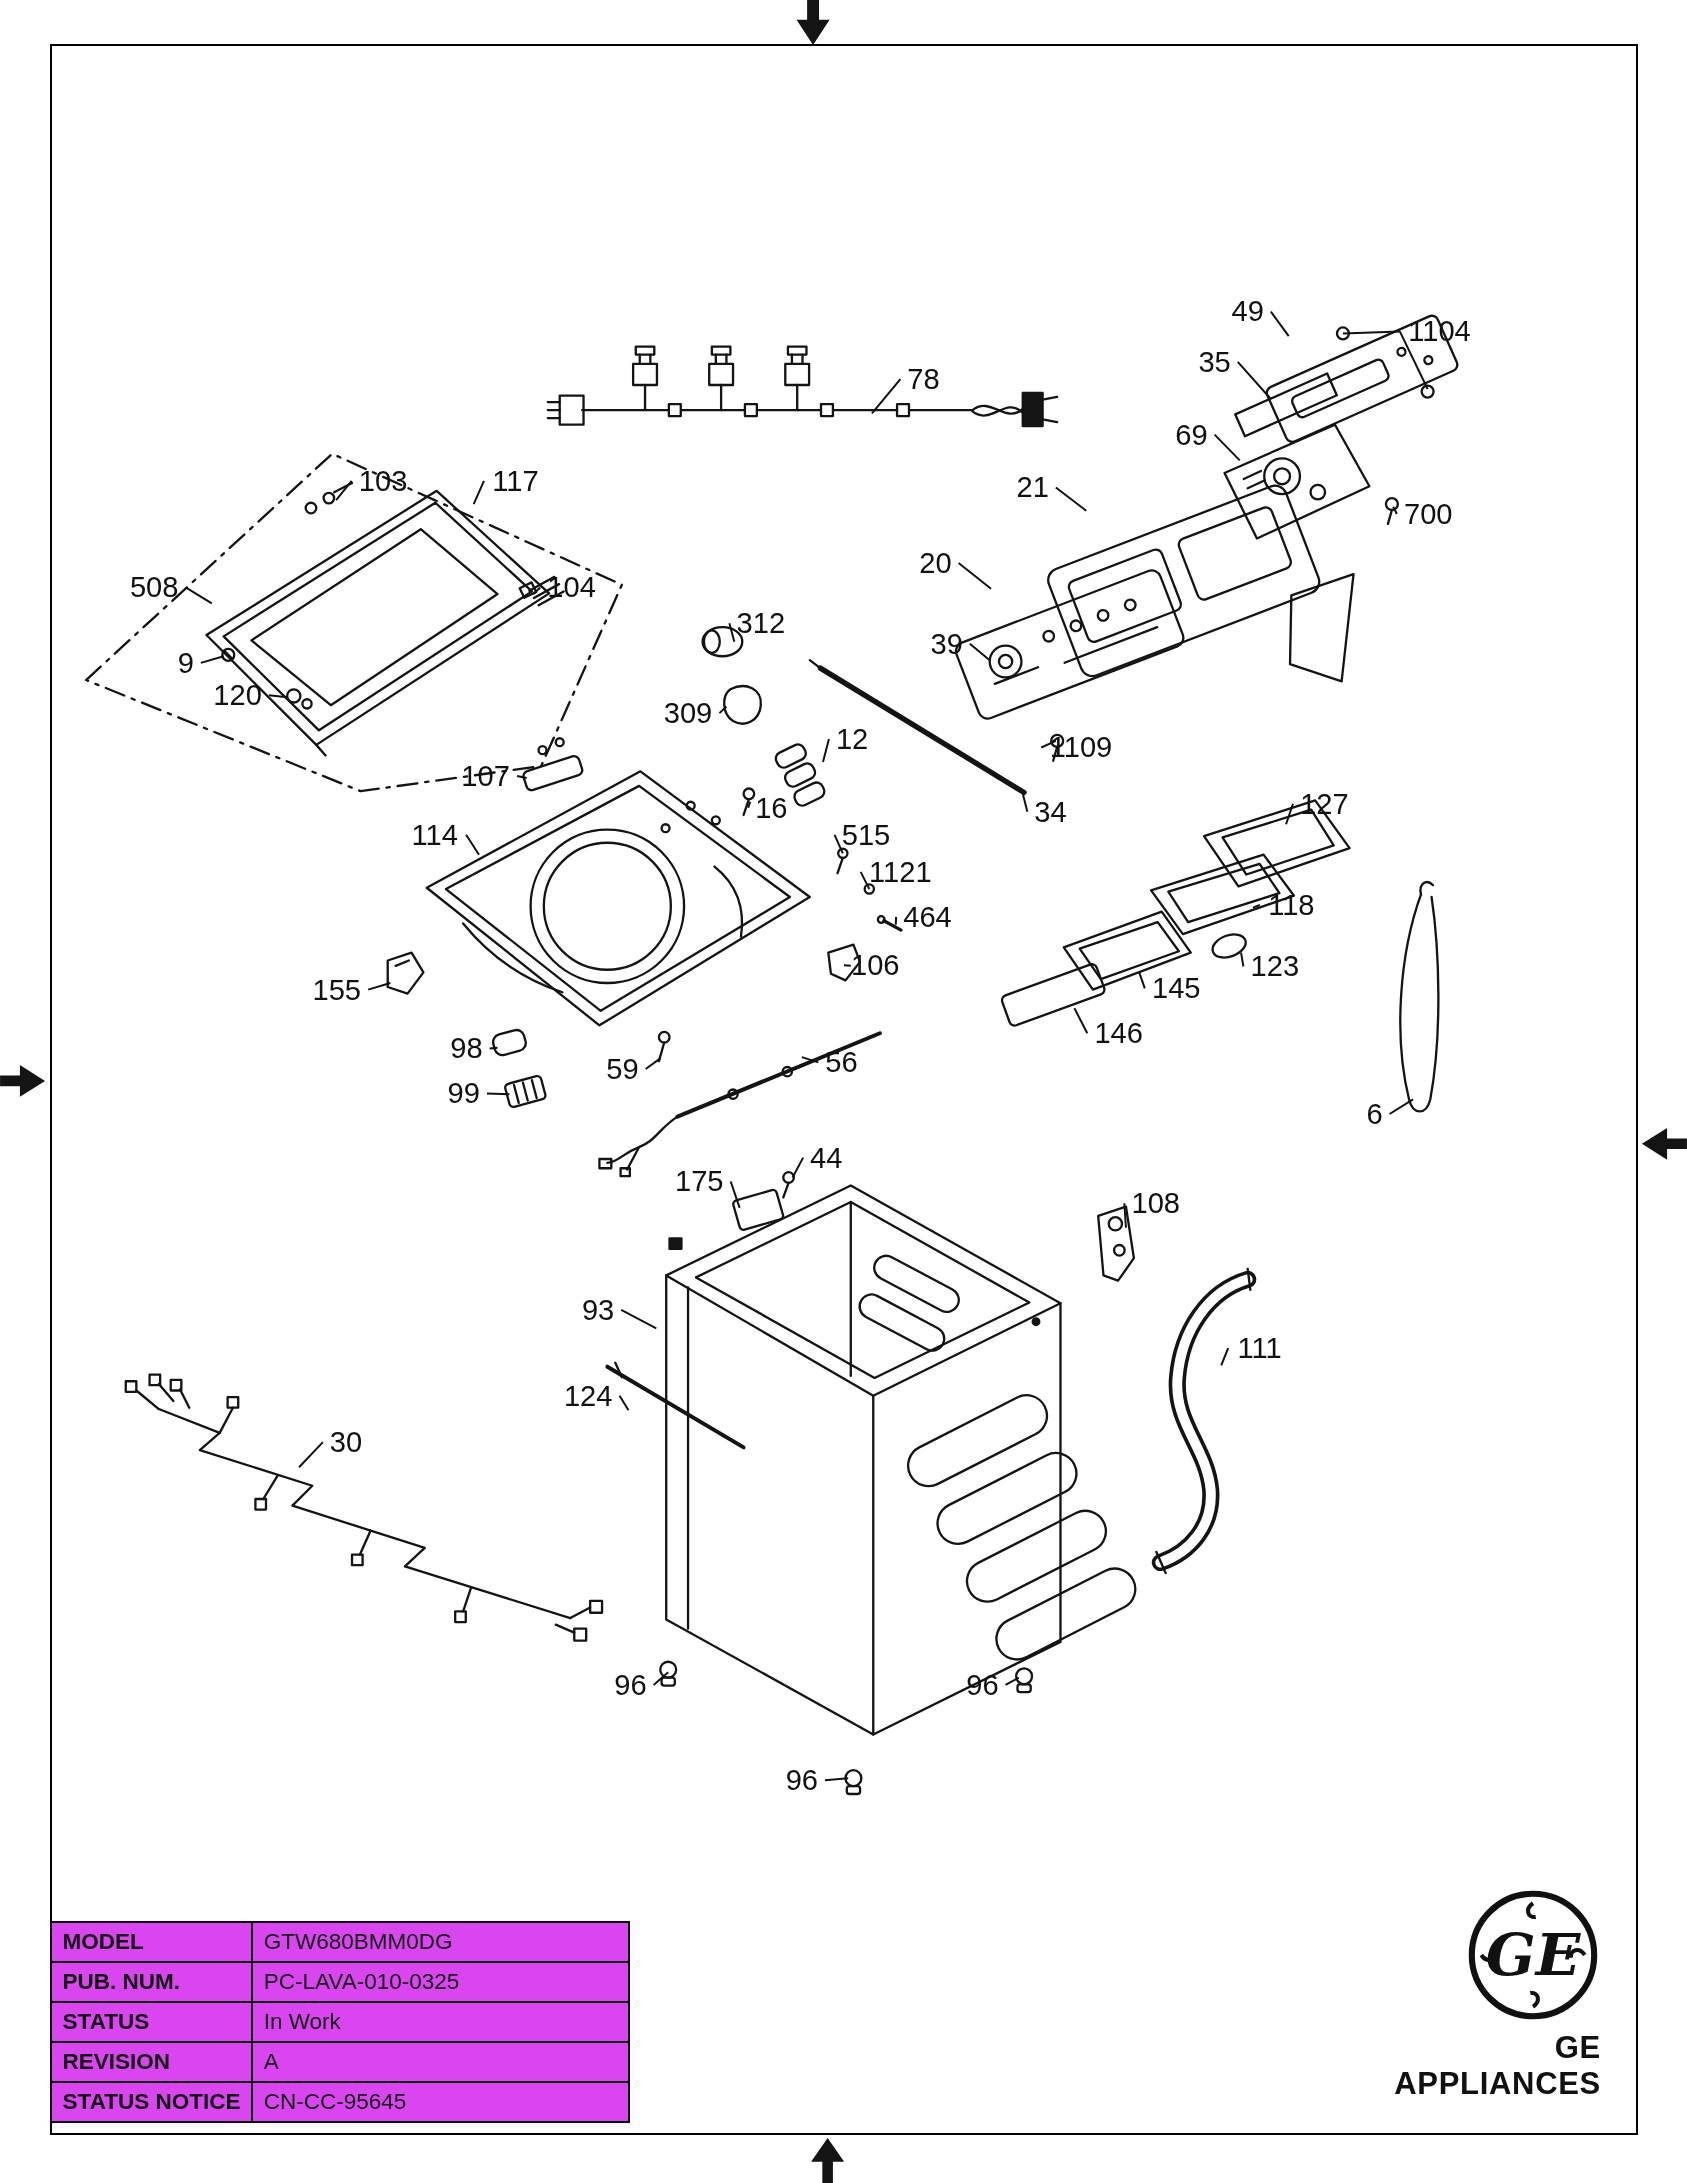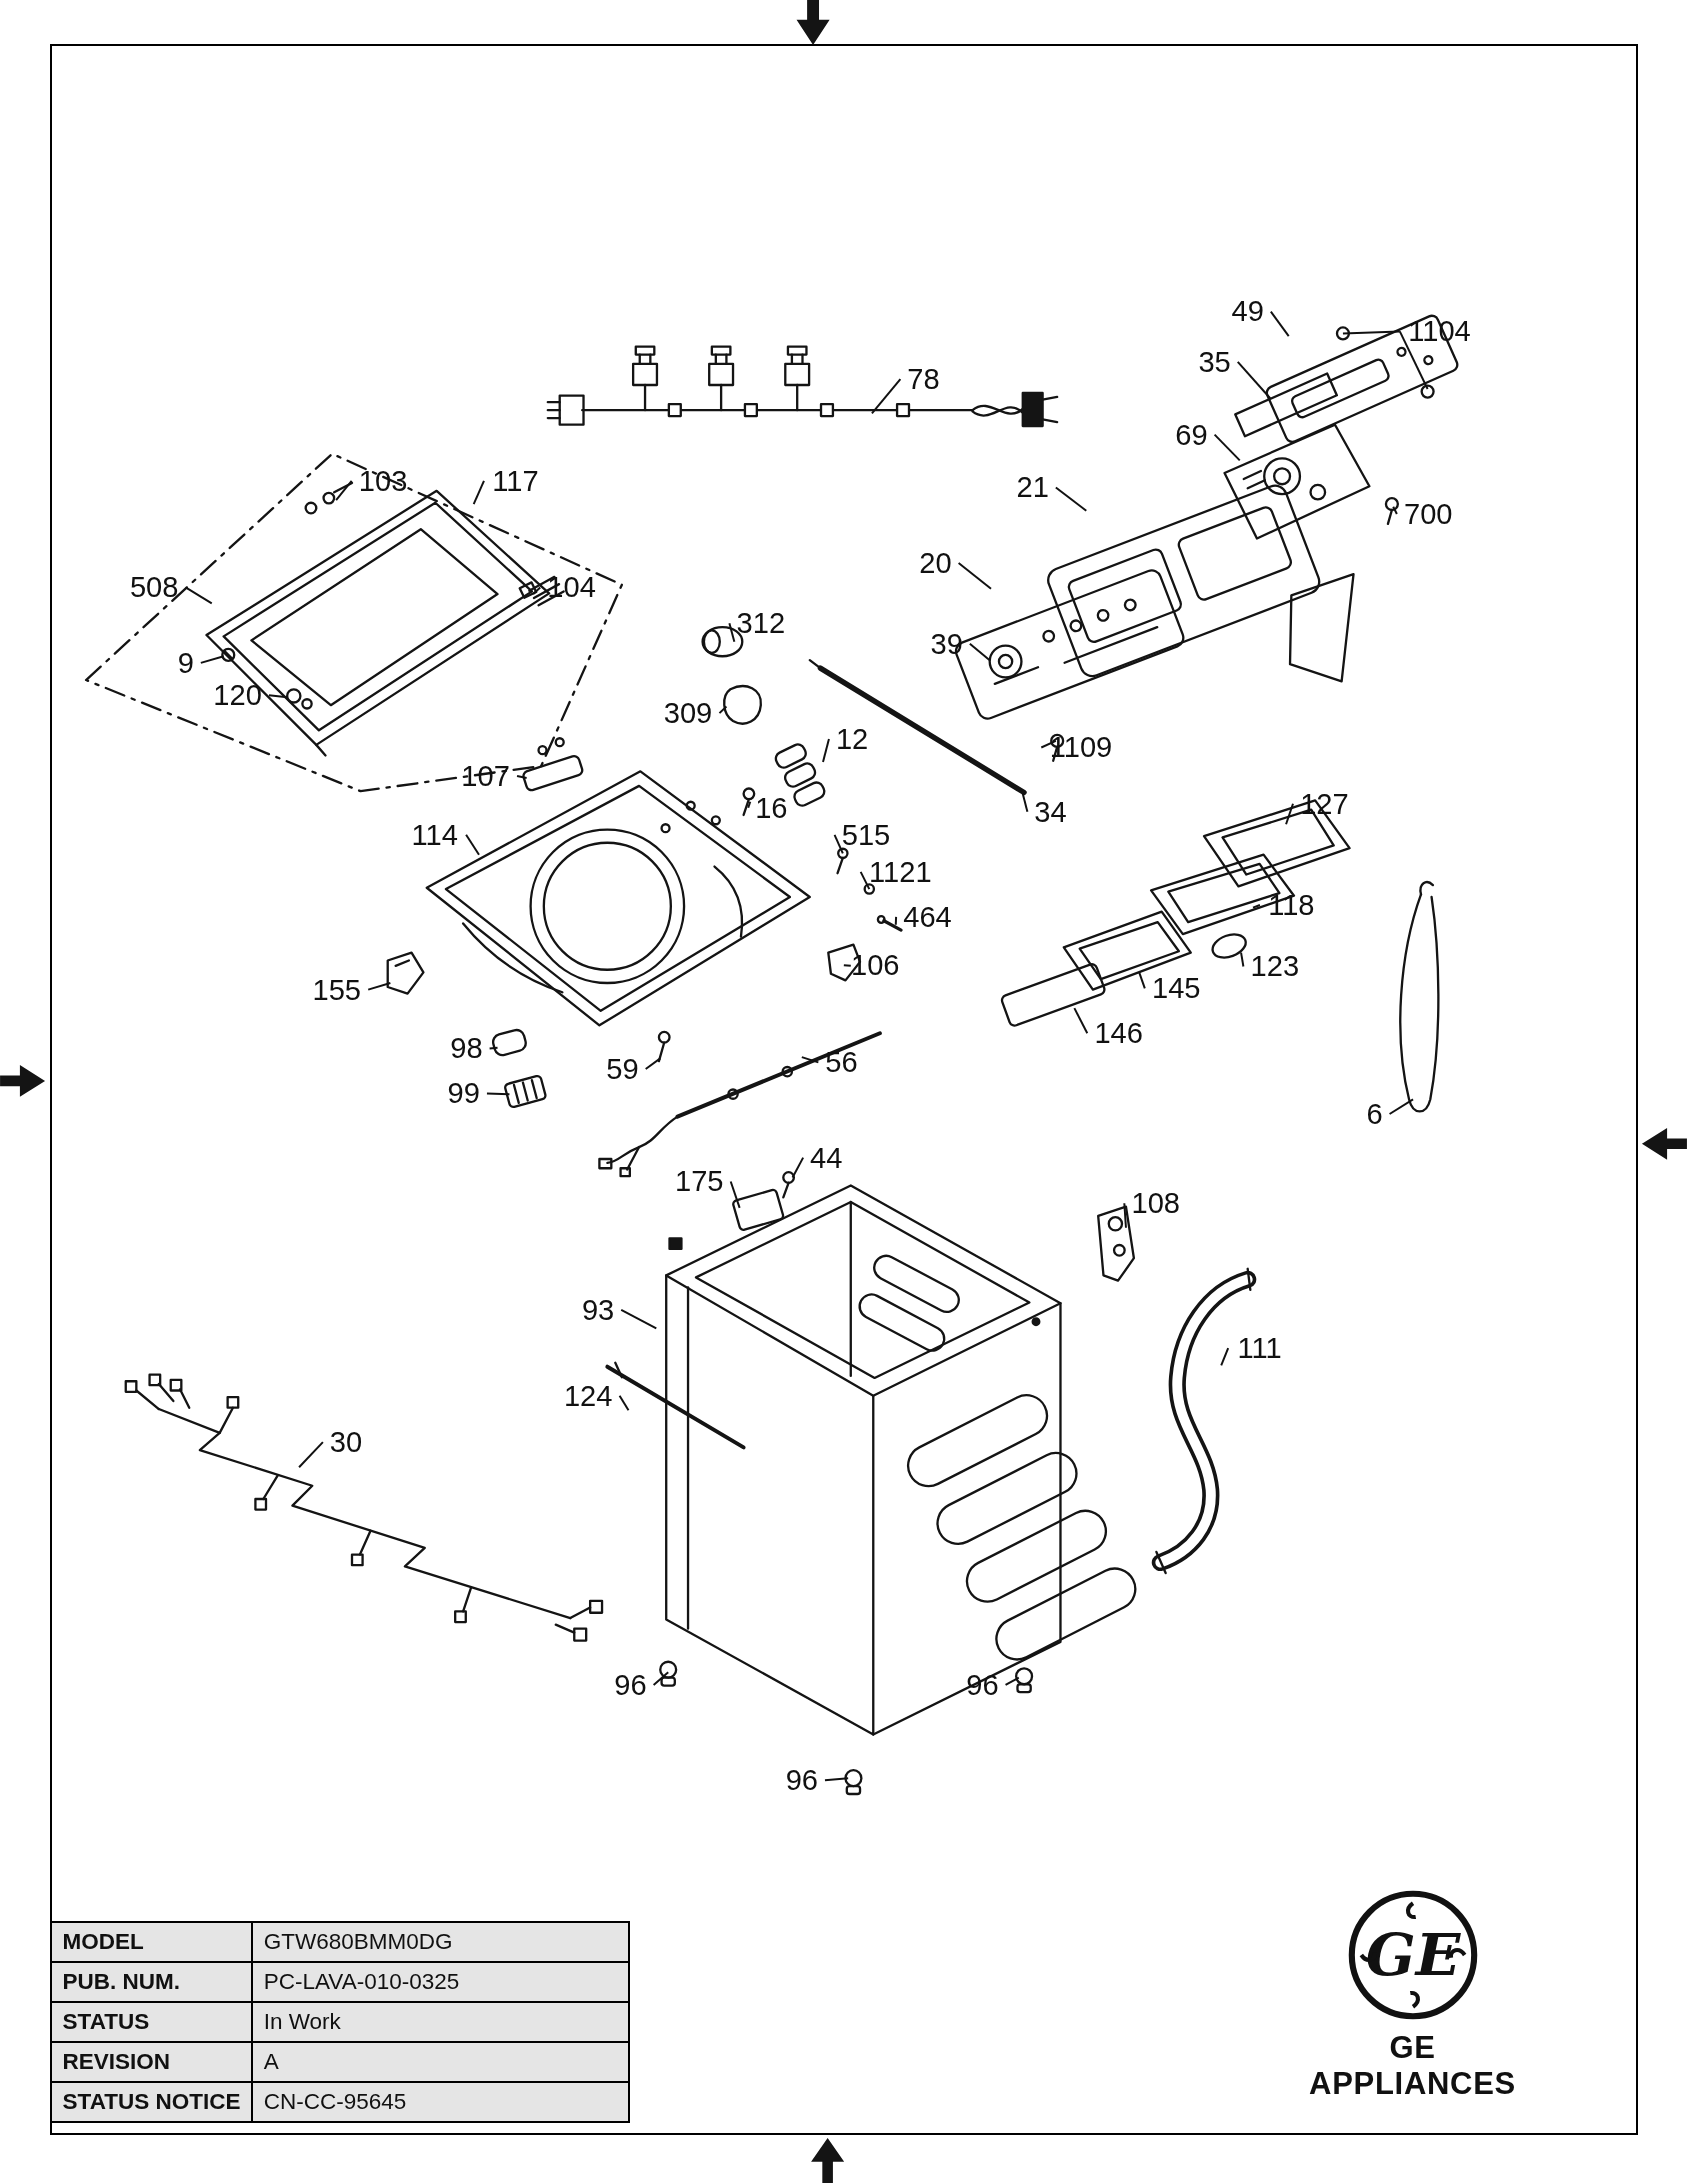--- a/index.html
+++ b/index.html
@@ -31,38 +31,38 @@
     text-anchor: middle;
   }
   #callouts line {
     stroke: #111;
     stroke-width: 3px;
   }
   .info-table {
     position: absolute;
     left: 50px; top: 1921px;
     border-collapse: collapse;
-    background: #e5e5e5;
+    background: #d946ef;
   }
   .info-table th, .info-table td {
     border: 2px solid #000;
     height: 40px;
     padding: 0 10.6px;
     font-size: 22.5px;
     text-align: left;
     vertical-align: middle;
     white-space: nowrap;
   }
   .info-table th { width: 193px; font-weight: bold; }
   .info-table td { width: 377px; font-weight: normal; }
   .branding {
     position: absolute;
-    left: 1287px; top: 1887px;
+    left: 1350px; top: 1887px;
     width: 251px;
-    text-align: center;
+    text-align: right;
   }
   .brand-name {
     margin-top: 5.3px;
     font-size: 31px;
     font-weight: bold;
     letter-spacing: 0.7px;
   }
 </style>
 </head>
 <body>

